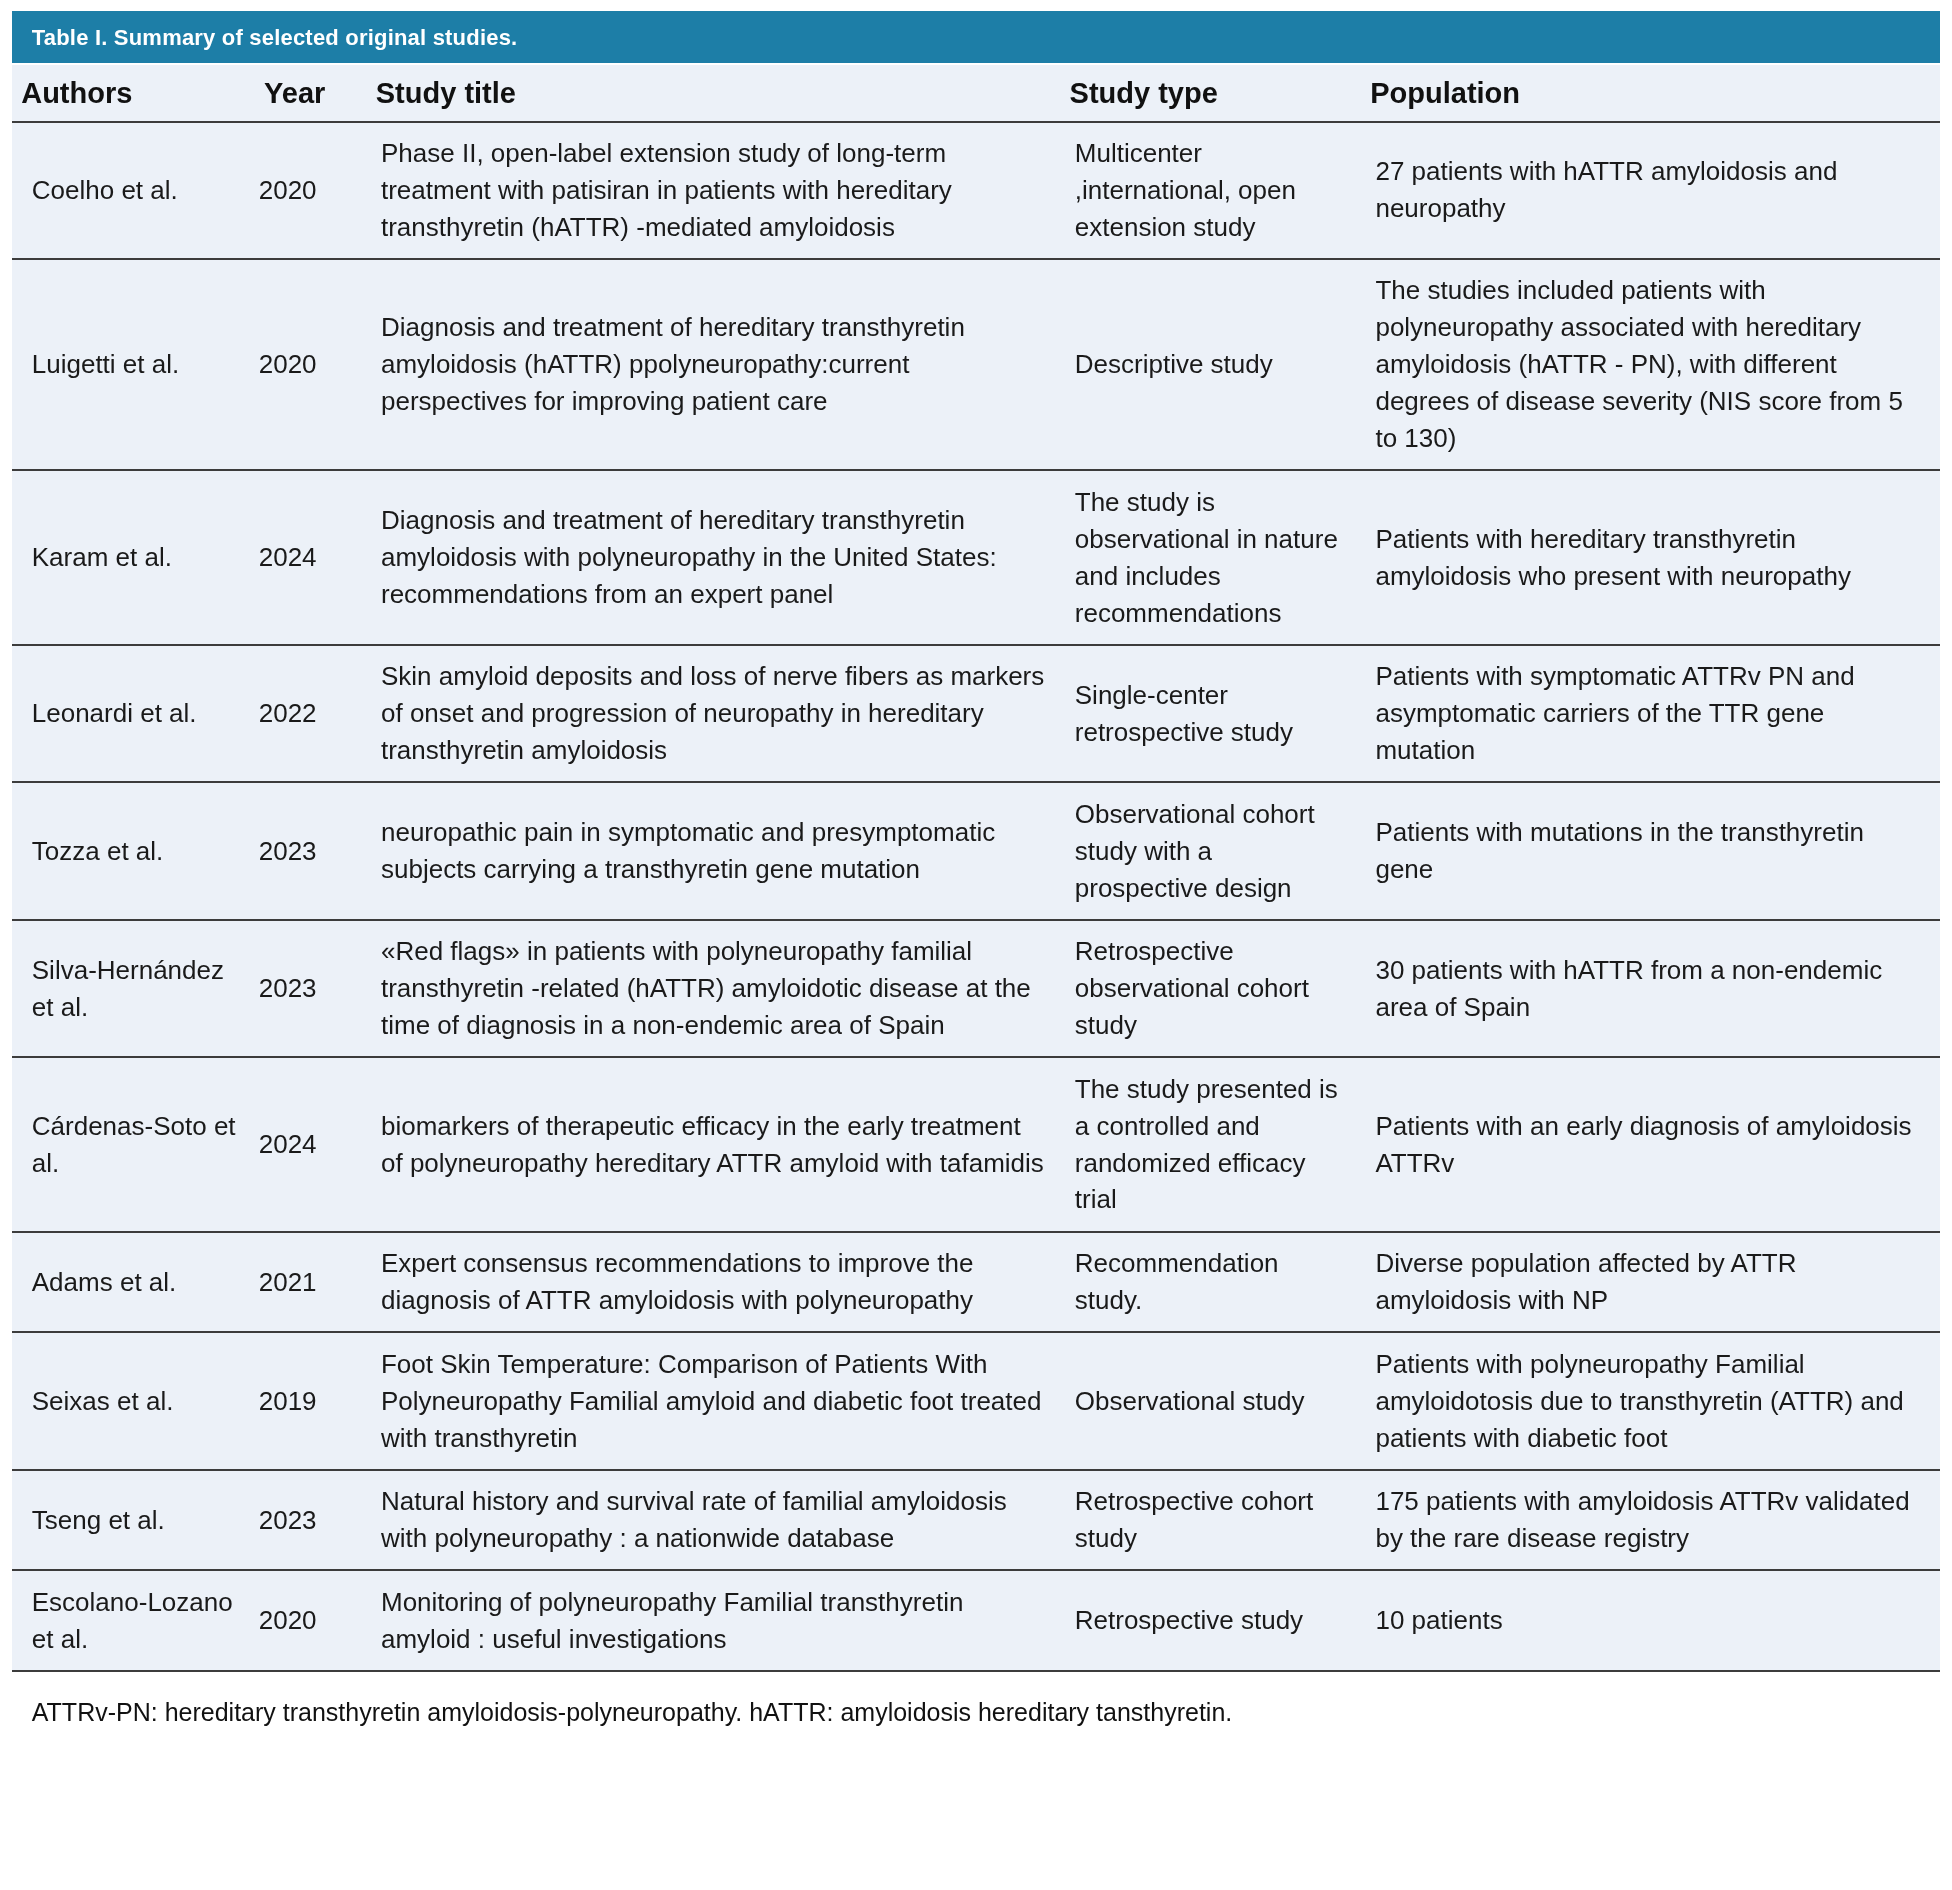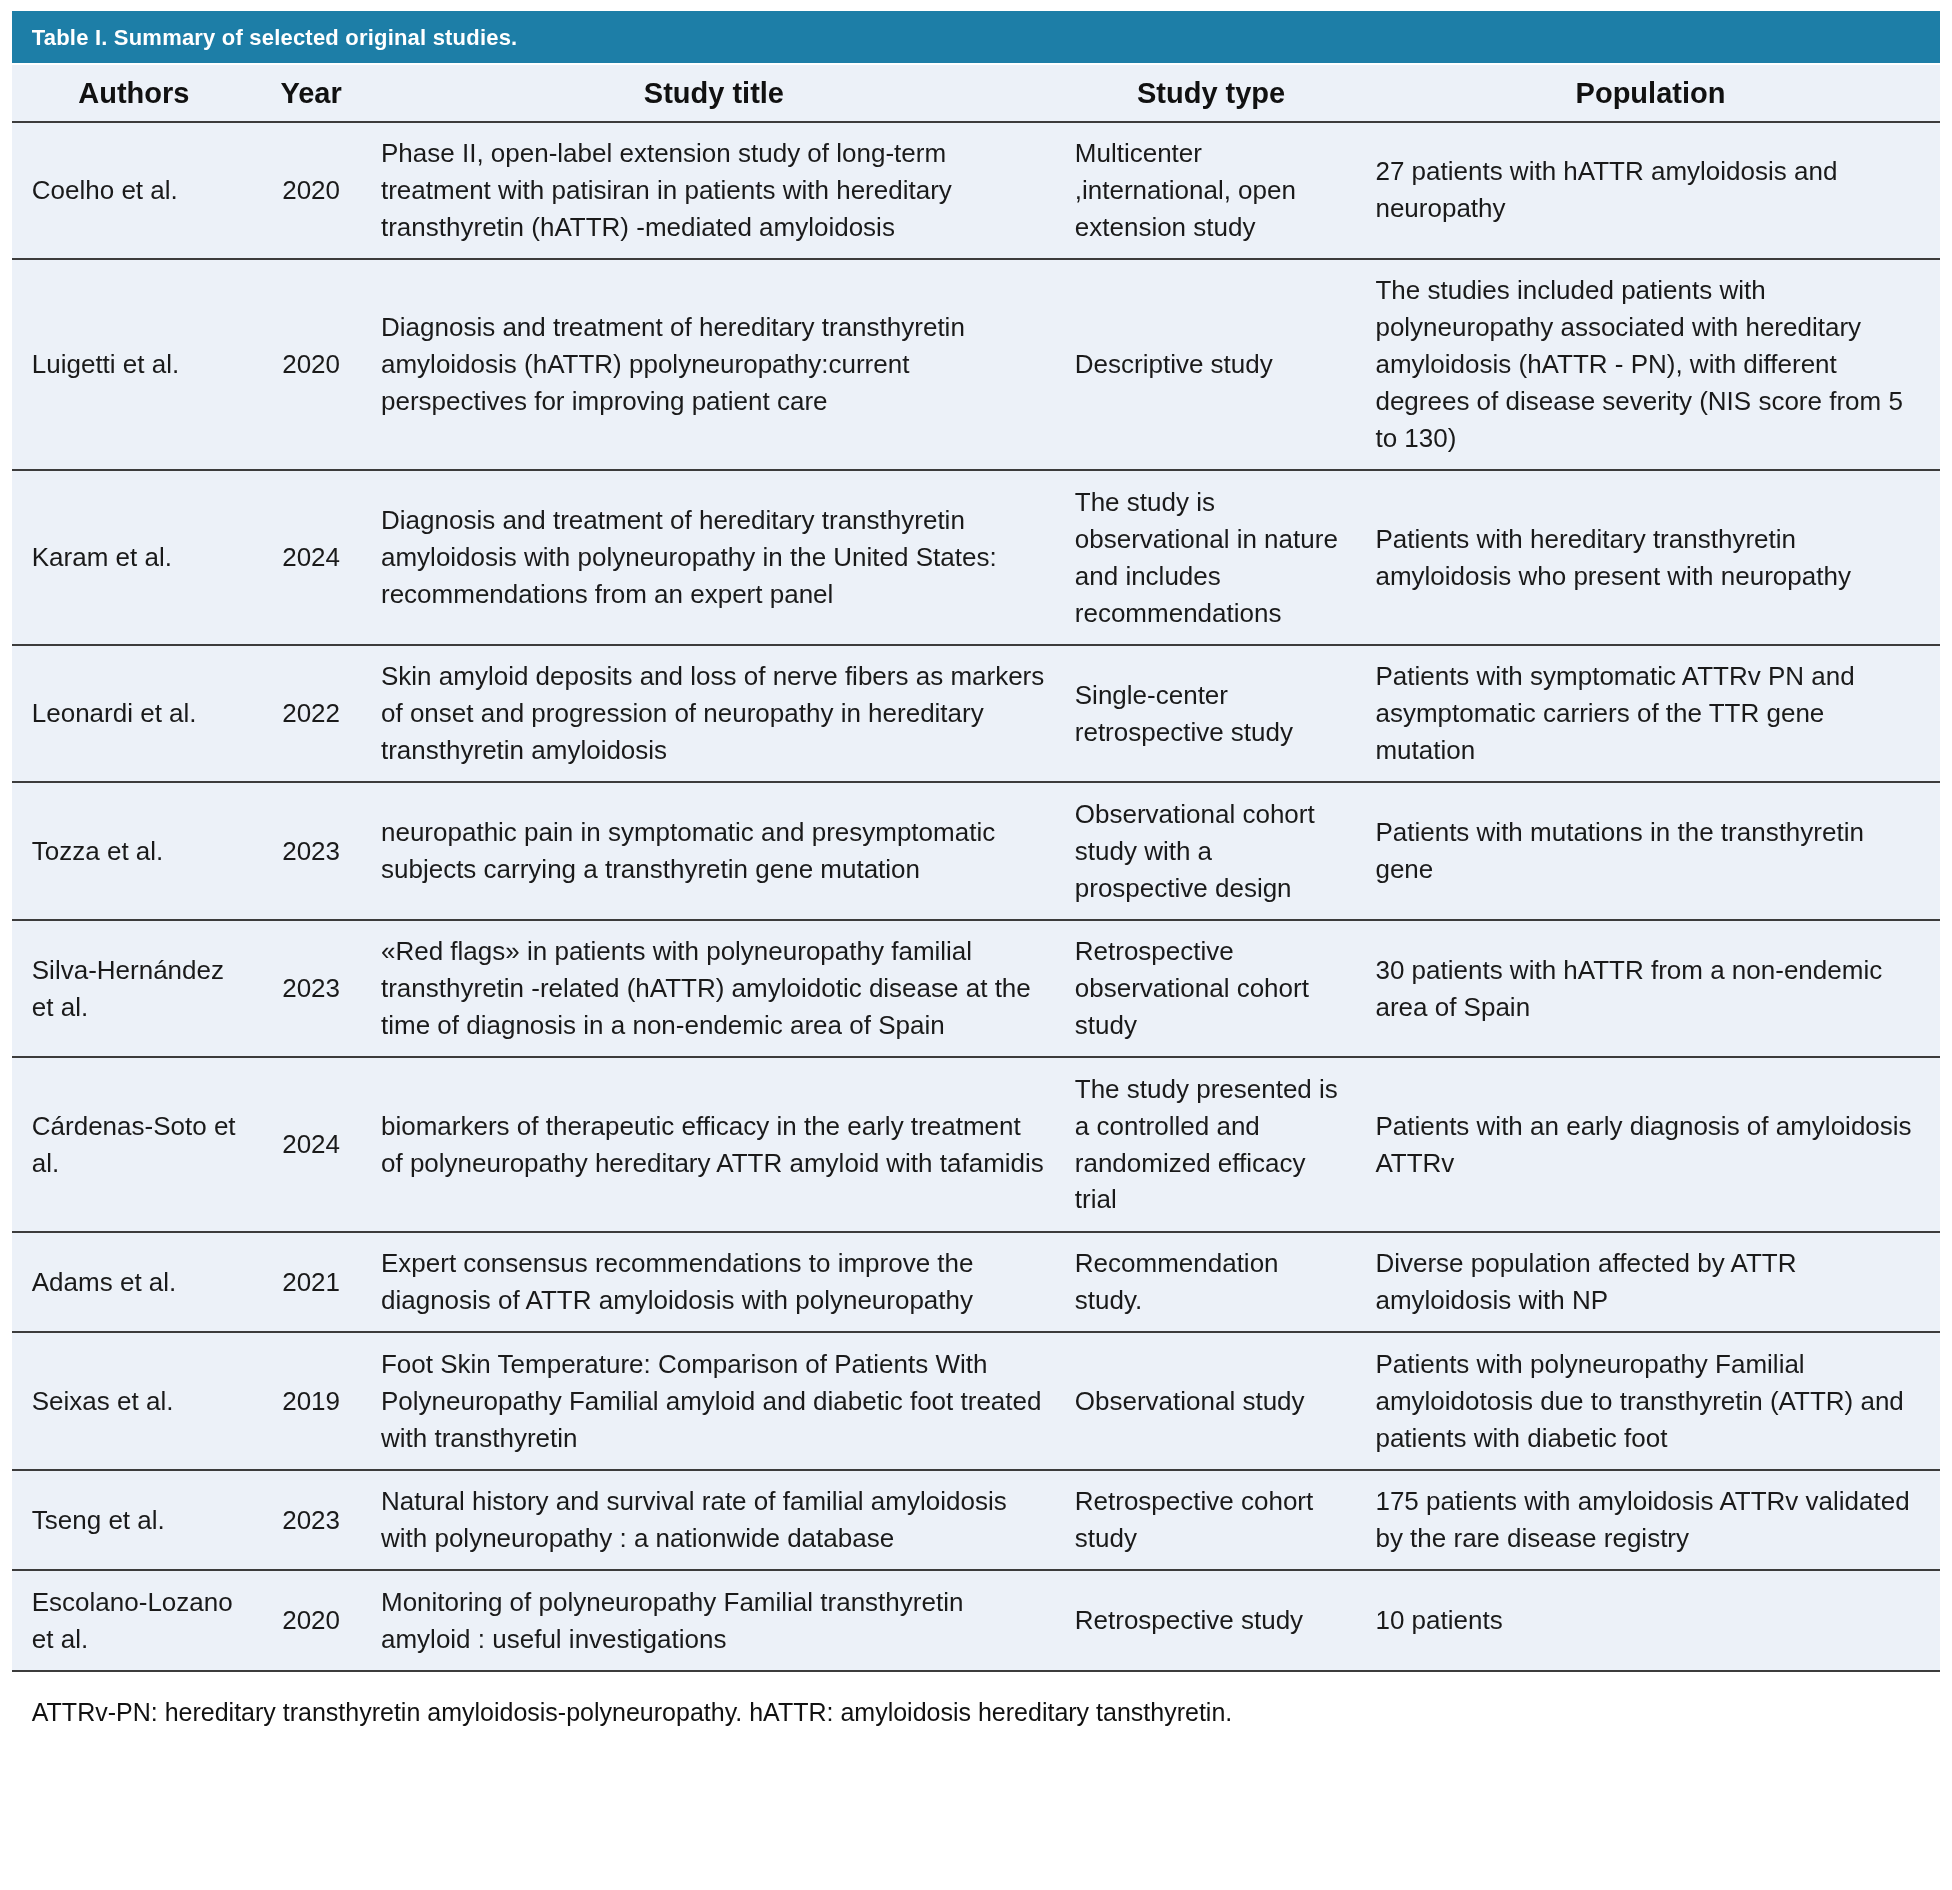--- a/index.html
+++ b/index.html
@@ -36,37 +36,37 @@
   col.c-authors { width: 12.6%; }
   col.c-year    { width: 5.8%;  }
   col.c-title   { width: 36.0%; }
   col.c-type    { width: 15.6%; }
   col.c-pop     { width: 30.0%; }
 
   thead th {
     font-size: 29px;
     font-weight: bold;
     color: #111111;
-    text-align: center;
+    text-align: left;
     padding: 12.4px 8.8px 10.6px 8.8px;
     border-bottom: 2.6px solid #3c3c3c;
     background: #ecf1f8;
   }
   tbody td {
     font-size: 26px;
     line-height: 1.42;
     color: #1a1a1a;
     vertical-align: middle;
     padding: 12.4px 14px;
     border-bottom: 2.6px solid #3c3c3c;
     background: #ecf1f8;
     word-wrap: break-word;
   }
   td.authors { padding-left: 19.4px; }
-  td.year    { text-align: center; padding-left: 3.5px; padding-right: 3.5px; }
+  td.year    { padding-left: 3.5px; padding-right: 3.5px; }
   .footnote {
     font-size: 25px;
     color: #111111;
     padding: 26.5px 19.4px 0 19.4px;
   }
 </style>
 </head>
 <body>
 
 <div class="page">

